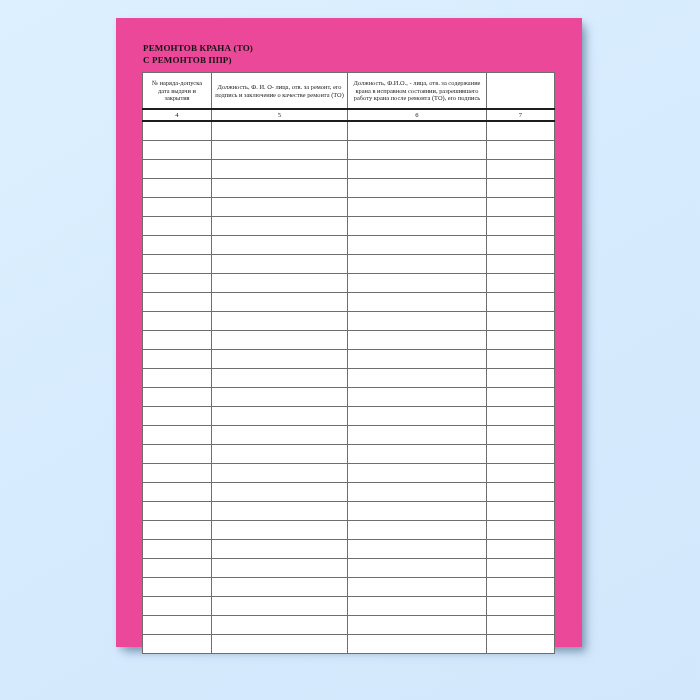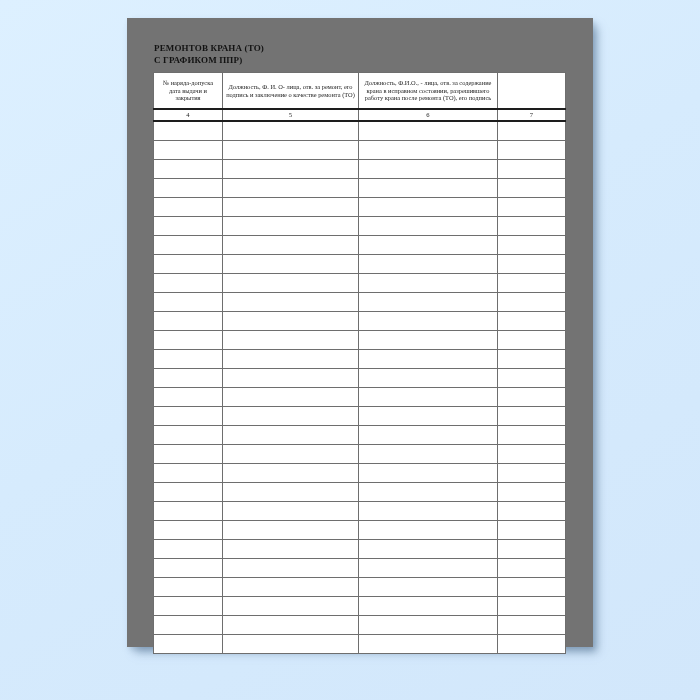--- a/index.html
+++ b/index.html
@@ -9,25 +9,25 @@
     height: 700px;
     overflow: hidden;
   }
   body {
     background: linear-gradient(150deg, #ddf0ff 0%, #d6ebfd 45%, #d2e7fb 100%);
     font-family: "Liberation Serif", "DejaVu Serif", serif;
     position: relative;
   }
   .page {
     position: absolute;
-    left: 127px;
+    left: 116px;
     top: 18px;
     width: 466px;
     height: 629px;
-    background: #737373;
+    background: #ec4899;
     box-shadow: 6px 7px 9px -2px rgba(98, 128, 158, 0.65),
                 2px 3px 5px rgba(110, 140, 170, 0.30);
   }
   .doc-title {
     position: absolute;
     left: 27px;
     top: 25px;
     font-weight: 700;
     font-size: 9px;
     line-height: 11.5px;
@@ -77,21 +77,21 @@
     height: 18px;
   }
 </style>
 </head>
 <body>
 
 <div class="page">
 
   <div class="doc-title">
     <div>РЕМОНТОВ КРАНА (ТО)</div>
-    <div>С ГРАФИКОМ ППР)</div>
+    <div>С РЕМОНТОВ ППР)</div>
   </div>
 
   <table class="form-table">
     <colgroup>
       <col class="c1">
         <col class="c2">
         <col class="c3">
         <col class="c4">
     </colgroup>
     <thead>

